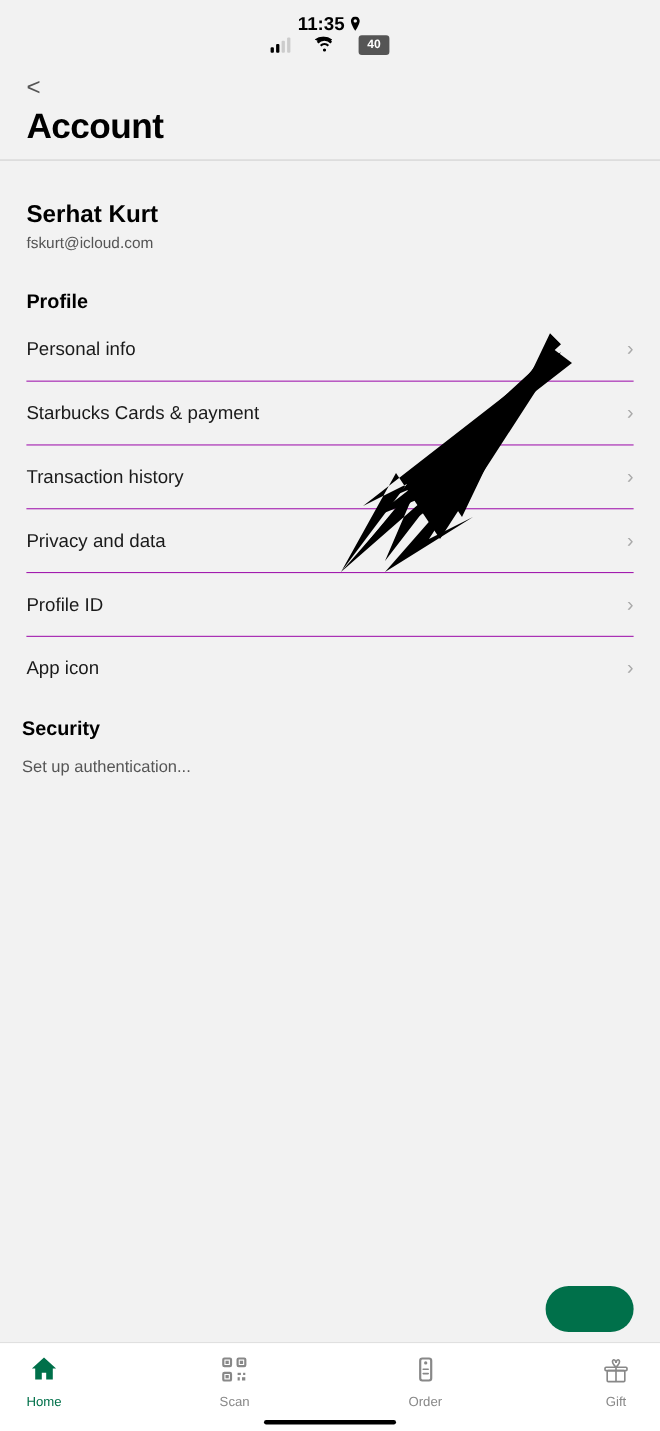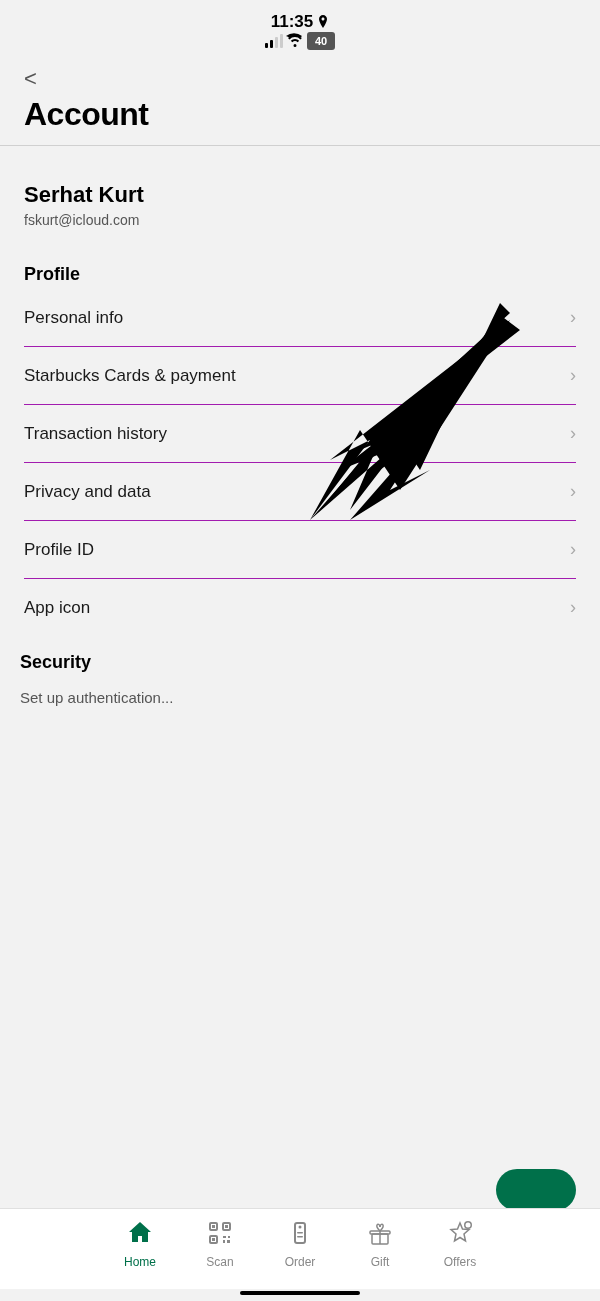--- a/index.html
+++ b/index.html
@@ -26,21 +26,21 @@
       font-size: 17px;
       font-weight: 600;
       color: #000;
       display: flex;
       align-items: center;
       gap: 4px;
     }
     .status-icons {
       display: flex;
       align-items: center;
-      gap: 3px;
+      gap: 22px;
     }
     .signal-bars {
       display: flex;
       align-items: flex-end;
       gap: 2px;
       height: 14px;
     }
     .signal-bar {
       width: 3px;
       background: #000;
@@ -166,27 +166,27 @@
       left: 300px;
       width: 220px;
       height: 220px;
       pointer-events: none;
       z-index: 10;
     }
 
     
     .bottom-nav {
       position: absolute;
-      bottom: 12px;
+      bottom: 0;
       left: 0;
       width: 600px;
       background: #fff;
       border-top: 1px solid #e0e0e0;
       display: flex;
-      justify-content: center;
+      justify-content: space-between;
       align-items: flex-start;
       padding: 10px 0 20px;
     }
     .nav-item {
       display: flex;
       flex-direction: column;
       align-items: center;
       gap: 4px;
       cursor: pointer;
       min-width: 80px;
@@ -377,30 +377,20 @@
         <rect x="4" y="12" width="20" height="3" rx="1" stroke="#888" stroke-width="1.5" fill="none"></rect>
         <rect x="6" y="15" width="16" height="10" rx="1" stroke="#888" stroke-width="1.5" fill="none"></rect>
         <line x1="14" y1="12" x2="14" y2="25" stroke="#888" stroke-width="1.5"></line>
         <path d="M14 12 C14 12 10 8 11 6 C12 4 14 6 14 8" stroke="#888" stroke-width="1.5" fill="none"></path>
         <path d="M14 12 C14 12 18 8 17 6 C16 4 14 6 14 8" stroke="#888" stroke-width="1.5" fill="none"></path>
       </svg>
     </span>
     <span class="nav-label">Gift</span>
   </div>
 
-  <div class="nav-item">
-    <span class="nav-icon">
-      <svg class="offers-svg" viewBox="0 0 28 28" fill="none" xmlns="http://www.w3.org/2000/svg">
-        <polygon points="14,4 16.5,10 23,10.5 18,15 19.5,22 14,18.5 8.5,22 10,15 5,10.5 11.5,10" stroke="#888" stroke-width="1.5" fill="none"></polygon>
-        <circle cx="22" cy="6" r="4" fill="#888"></circle>
-        <circle cx="22" cy="6" r="2.5" fill="#fff"></circle>
-      </svg>
-    </span>
-    <span class="nav-label">Offers</span>
-  </div>
 
 </div>
 
 <div class="home-indicator"></div>
 
 <svg style="position:absolute;top:295px;left:290px;width:230px;height:220px;pointer-events:none;z-index:20;" viewBox="0 0 230 220" fill="none" xmlns="http://www.w3.org/2000/svg">
 
   <polygon points="210,8 130,175 100,130 30,215 105,140 70,155 220,18" fill="#000"></polygon>
 </svg>
 

